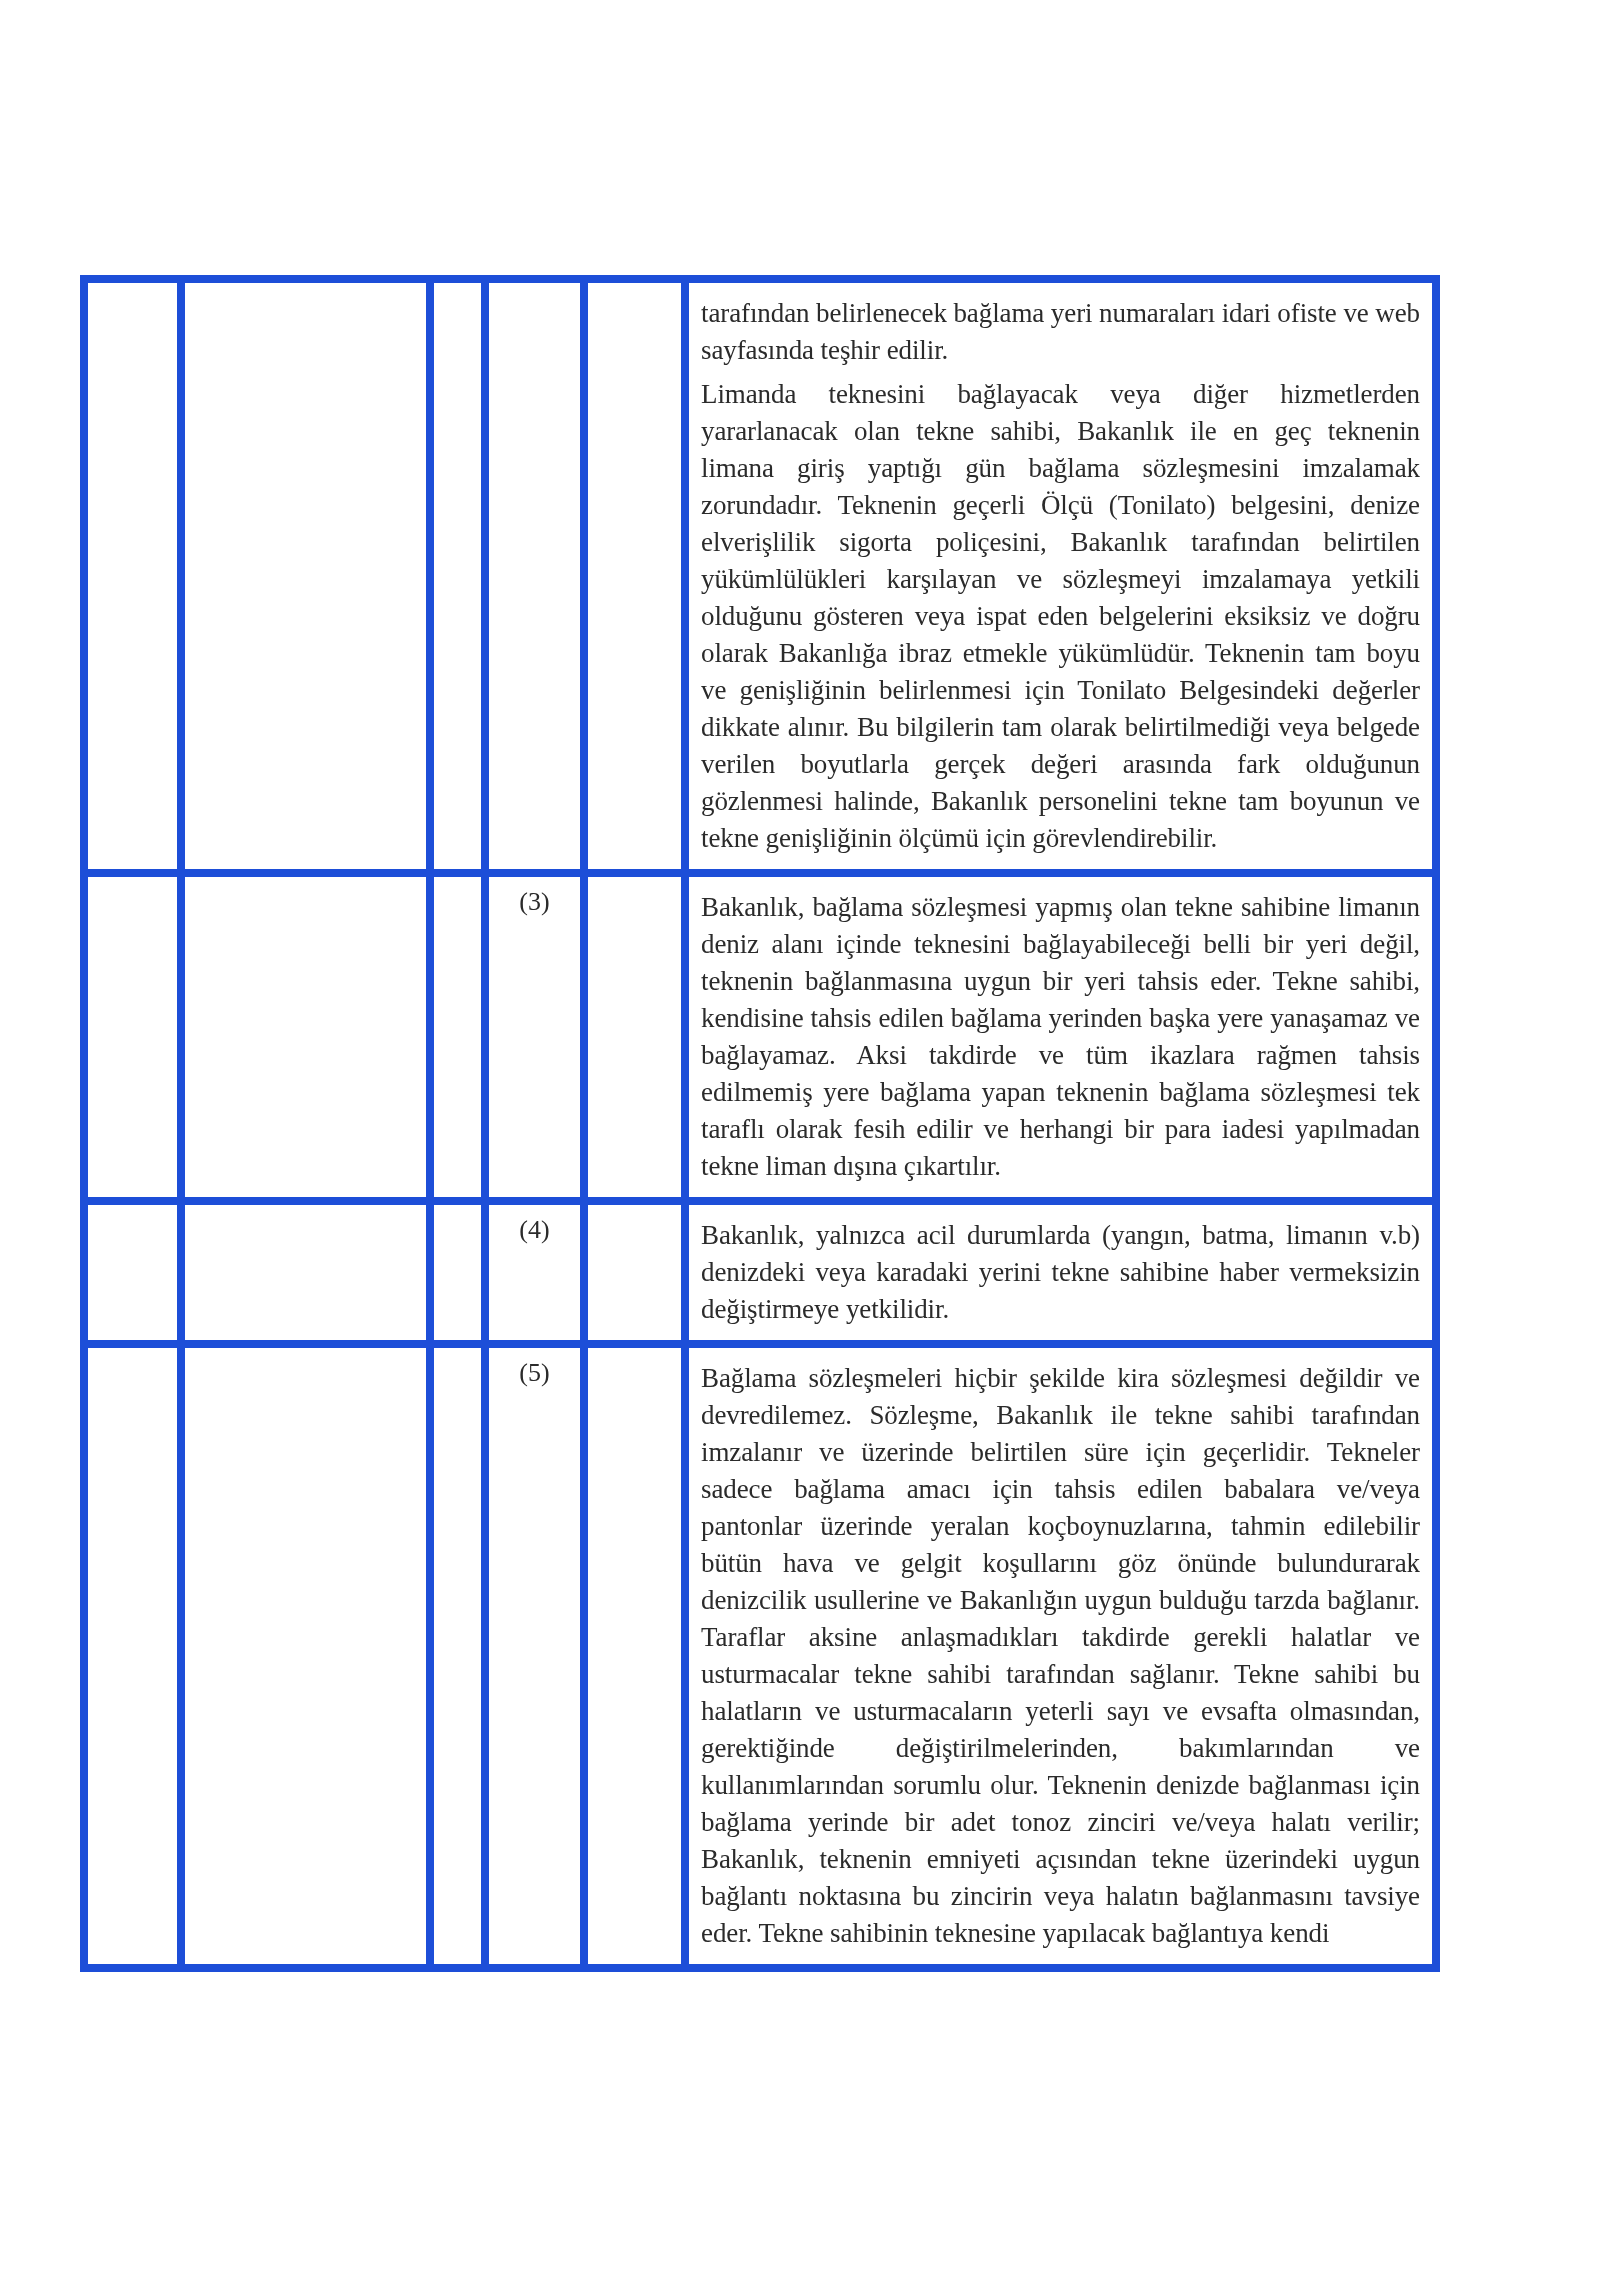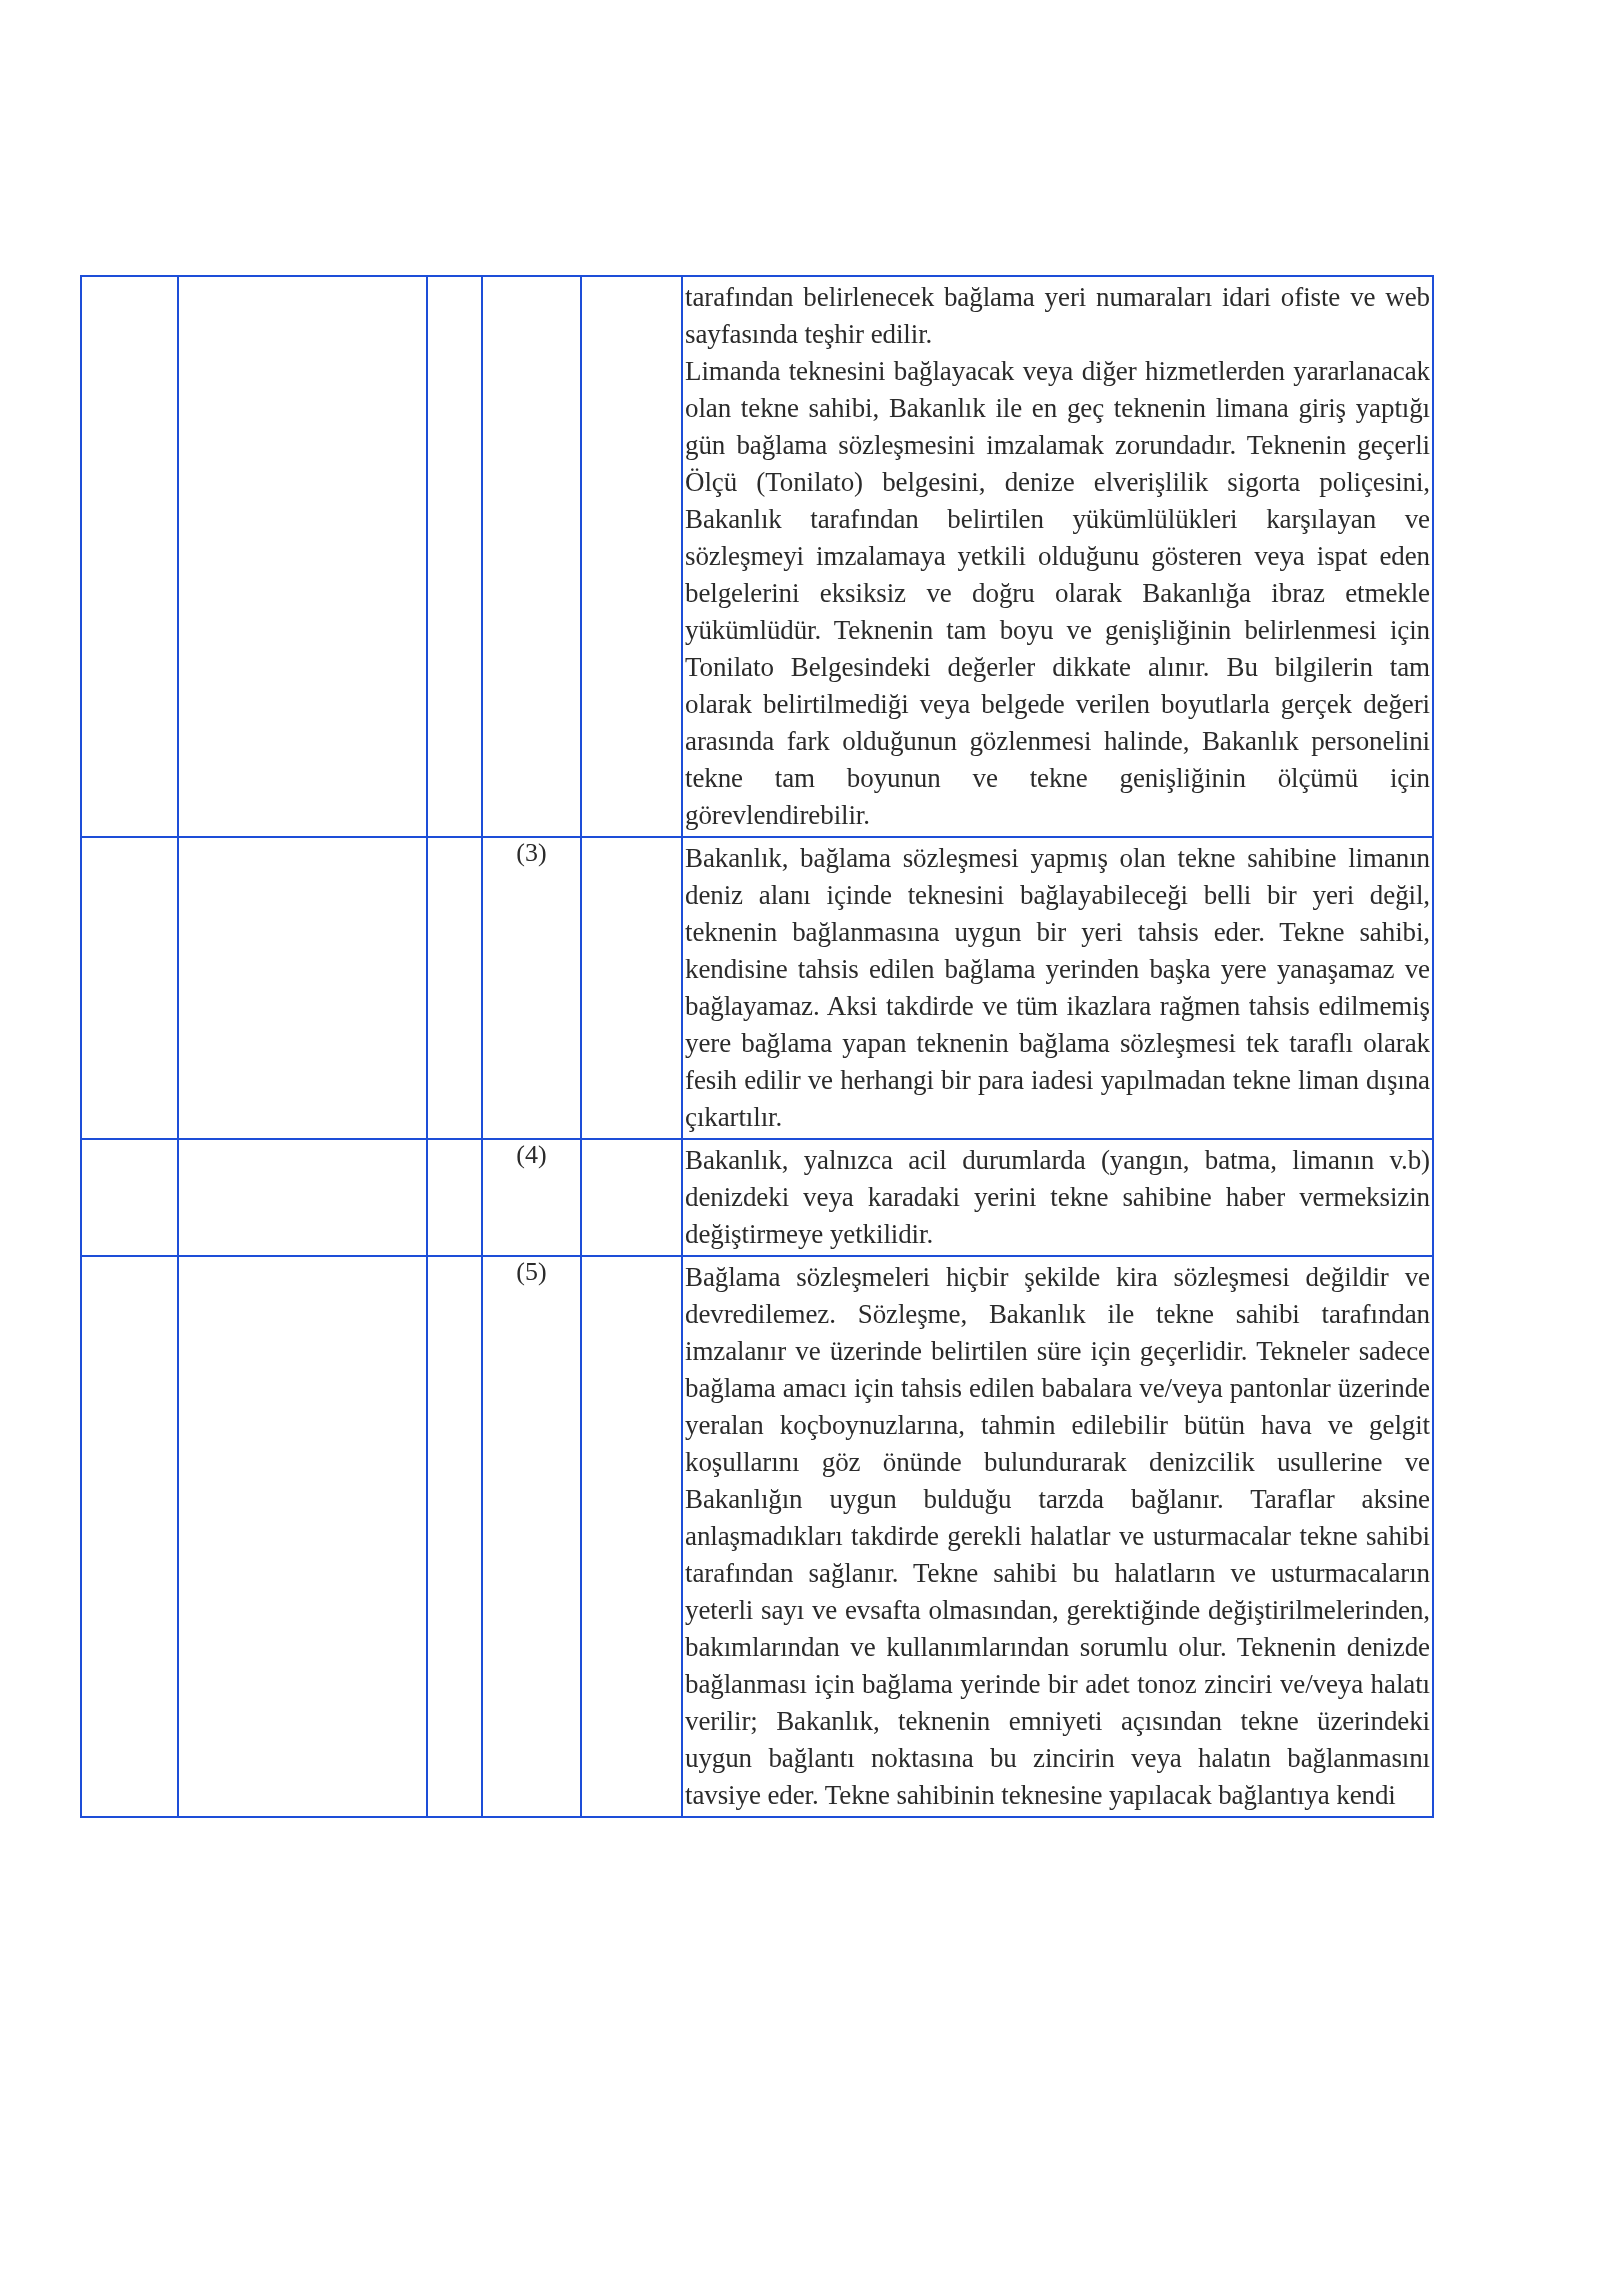--- a/index.html
+++ b/index.html
@@ -26,23 +26,23 @@
   .doc-table {
     position: absolute;
     left: 80px;
     top: 275px;
     width: 1353px;
     border-collapse: collapse;
     table-layout: fixed;
   }
 
   .doc-table td {
-    border: 2px solid #1d4ed8;
+    border: 8px solid #1d4ed8;
     vertical-align: top;
-    padding: 2px;
+    padding: 12px;
     background: #ffffff;
   }
 
   
   col.c-margin   { width: 97px; }
   col.c-wide     { width: 249px; }
   col.c-narrow   { width: 55px; }
   col.c-num      { width: 99px; }
   col.c-mid      { width: 101px; }
   col.c-body     { width: 751px; }
@@ -62,21 +62,21 @@
 
   .para {
     margin: 0;
     text-align: justify;
     text-justify: inter-word;
     font-size: 27px;
     line-height: 37px;
     letter-spacing: -0.1px;
     hyphens: none;
   }
-  .para + .para { margin-top: 0; }
+  .para + .para { margin-top: 7px; }
 
   
   .para { text-align-last: left; }
 </style>
 </head>
 <body>
 
 <div class="page">
 
   <table class="doc-table">

